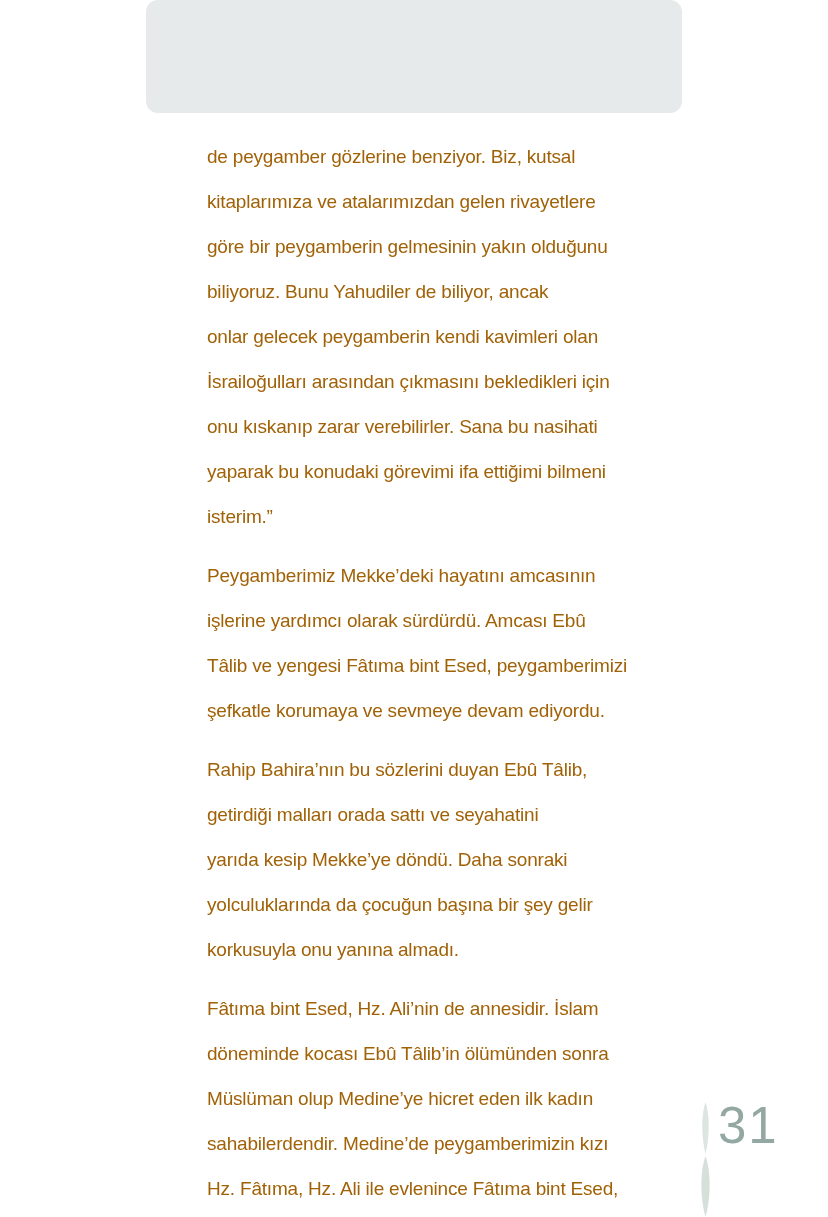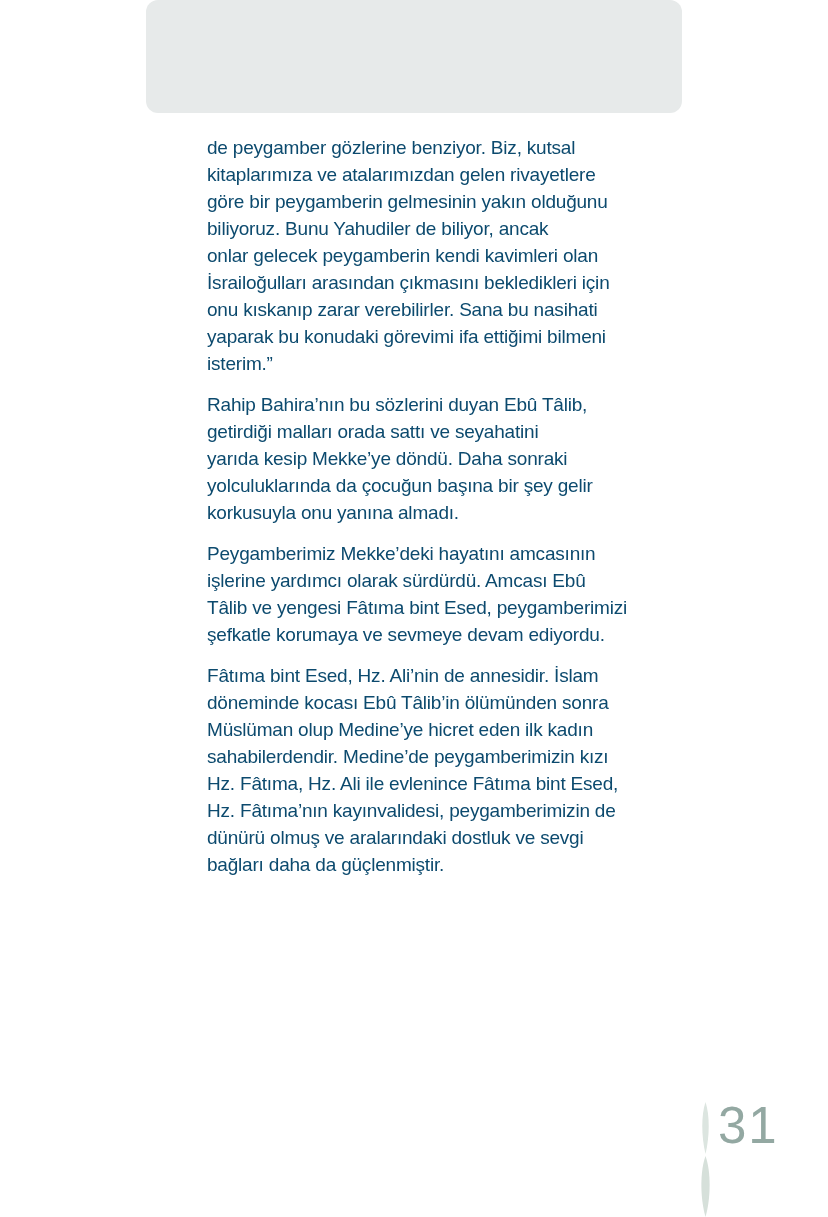--- a/index.html
+++ b/index.html
@@ -26,23 +26,23 @@
   }
   .text-column {
     position: absolute;
     left: 207px;
     top: 134px;
     width: 480px;
   }
   .text-column p {
     margin: 0 0 14px 0;
     font-size: 19px;
-    line-height: 27px;
+    line-height: 45px;
     letter-spacing: -0.2px;
-    color: #0c4a6e;
+    color: #a16207;
     white-space: pre;
   }
   .leaf-ornament {
     position: absolute;
     left: 694px;
     top: 1100px;
   }
   .page-number {
     position: absolute;
     left: 718px;
@@ -63,29 +63,29 @@
   <div class="text-column">
     <p>de peygamber gözlerine benziyor. Biz, kutsal
 kitaplarımıza ve atalarımızdan gelen rivayetlere
 göre bir peygamberin gelmesinin yakın olduğunu
 biliyoruz. Bunu Yahudiler de biliyor, ancak
 onlar gelecek peygamberin kendi kavimleri olan
 İsrailoğulları arasından çıkmasını bekledikleri için
 onu kıskanıp zarar verebilirler. Sana bu nasihati
 yaparak bu konudaki görevimi ifa ettiğimi bilmeni
 isterim.”</p>
+    <p>Peygamberimiz Mekke’deki hayatını amcasının
+işlerine yardımcı olarak sürdürdü. Amcası Ebû
+Tâlib ve yengesi Fâtıma bint Esed, peygamberimizi
+şefkatle korumaya ve sevmeye devam ediyordu.</p>
     <p>Rahip Bahira’nın bu sözlerini duyan Ebû Tâlib,
 getirdiği malları orada sattı ve seyahatini
 yarıda kesip Mekke’ye döndü. Daha sonraki
 yolculuklarında da çocuğun başına bir şey gelir
 korkusuyla onu yanına almadı.</p>
-    <p>Peygamberimiz Mekke’deki hayatını amcasının
-işlerine yardımcı olarak sürdürdü. Amcası Ebû
-Tâlib ve yengesi Fâtıma bint Esed, peygamberimizi
-şefkatle korumaya ve sevmeye devam ediyordu.</p>
     <p>Fâtıma bint Esed, Hz. Ali’nin de annesidir. İslam
 döneminde kocası Ebû Tâlib’in ölümünden sonra
 Müslüman olup Medine’ye hicret eden ilk kadın
 sahabilerdendir. Medine’de peygamberimizin kızı
 Hz. Fâtıma, Hz. Ali ile evlenince Fâtıma bint Esed,
 Hz. Fâtıma’nın kayınvalidesi, peygamberimizin de
 dünürü olmuş ve aralarındaki dostluk ve sevgi
 bağları daha da güçlenmiştir.</p>
   </div>
 

